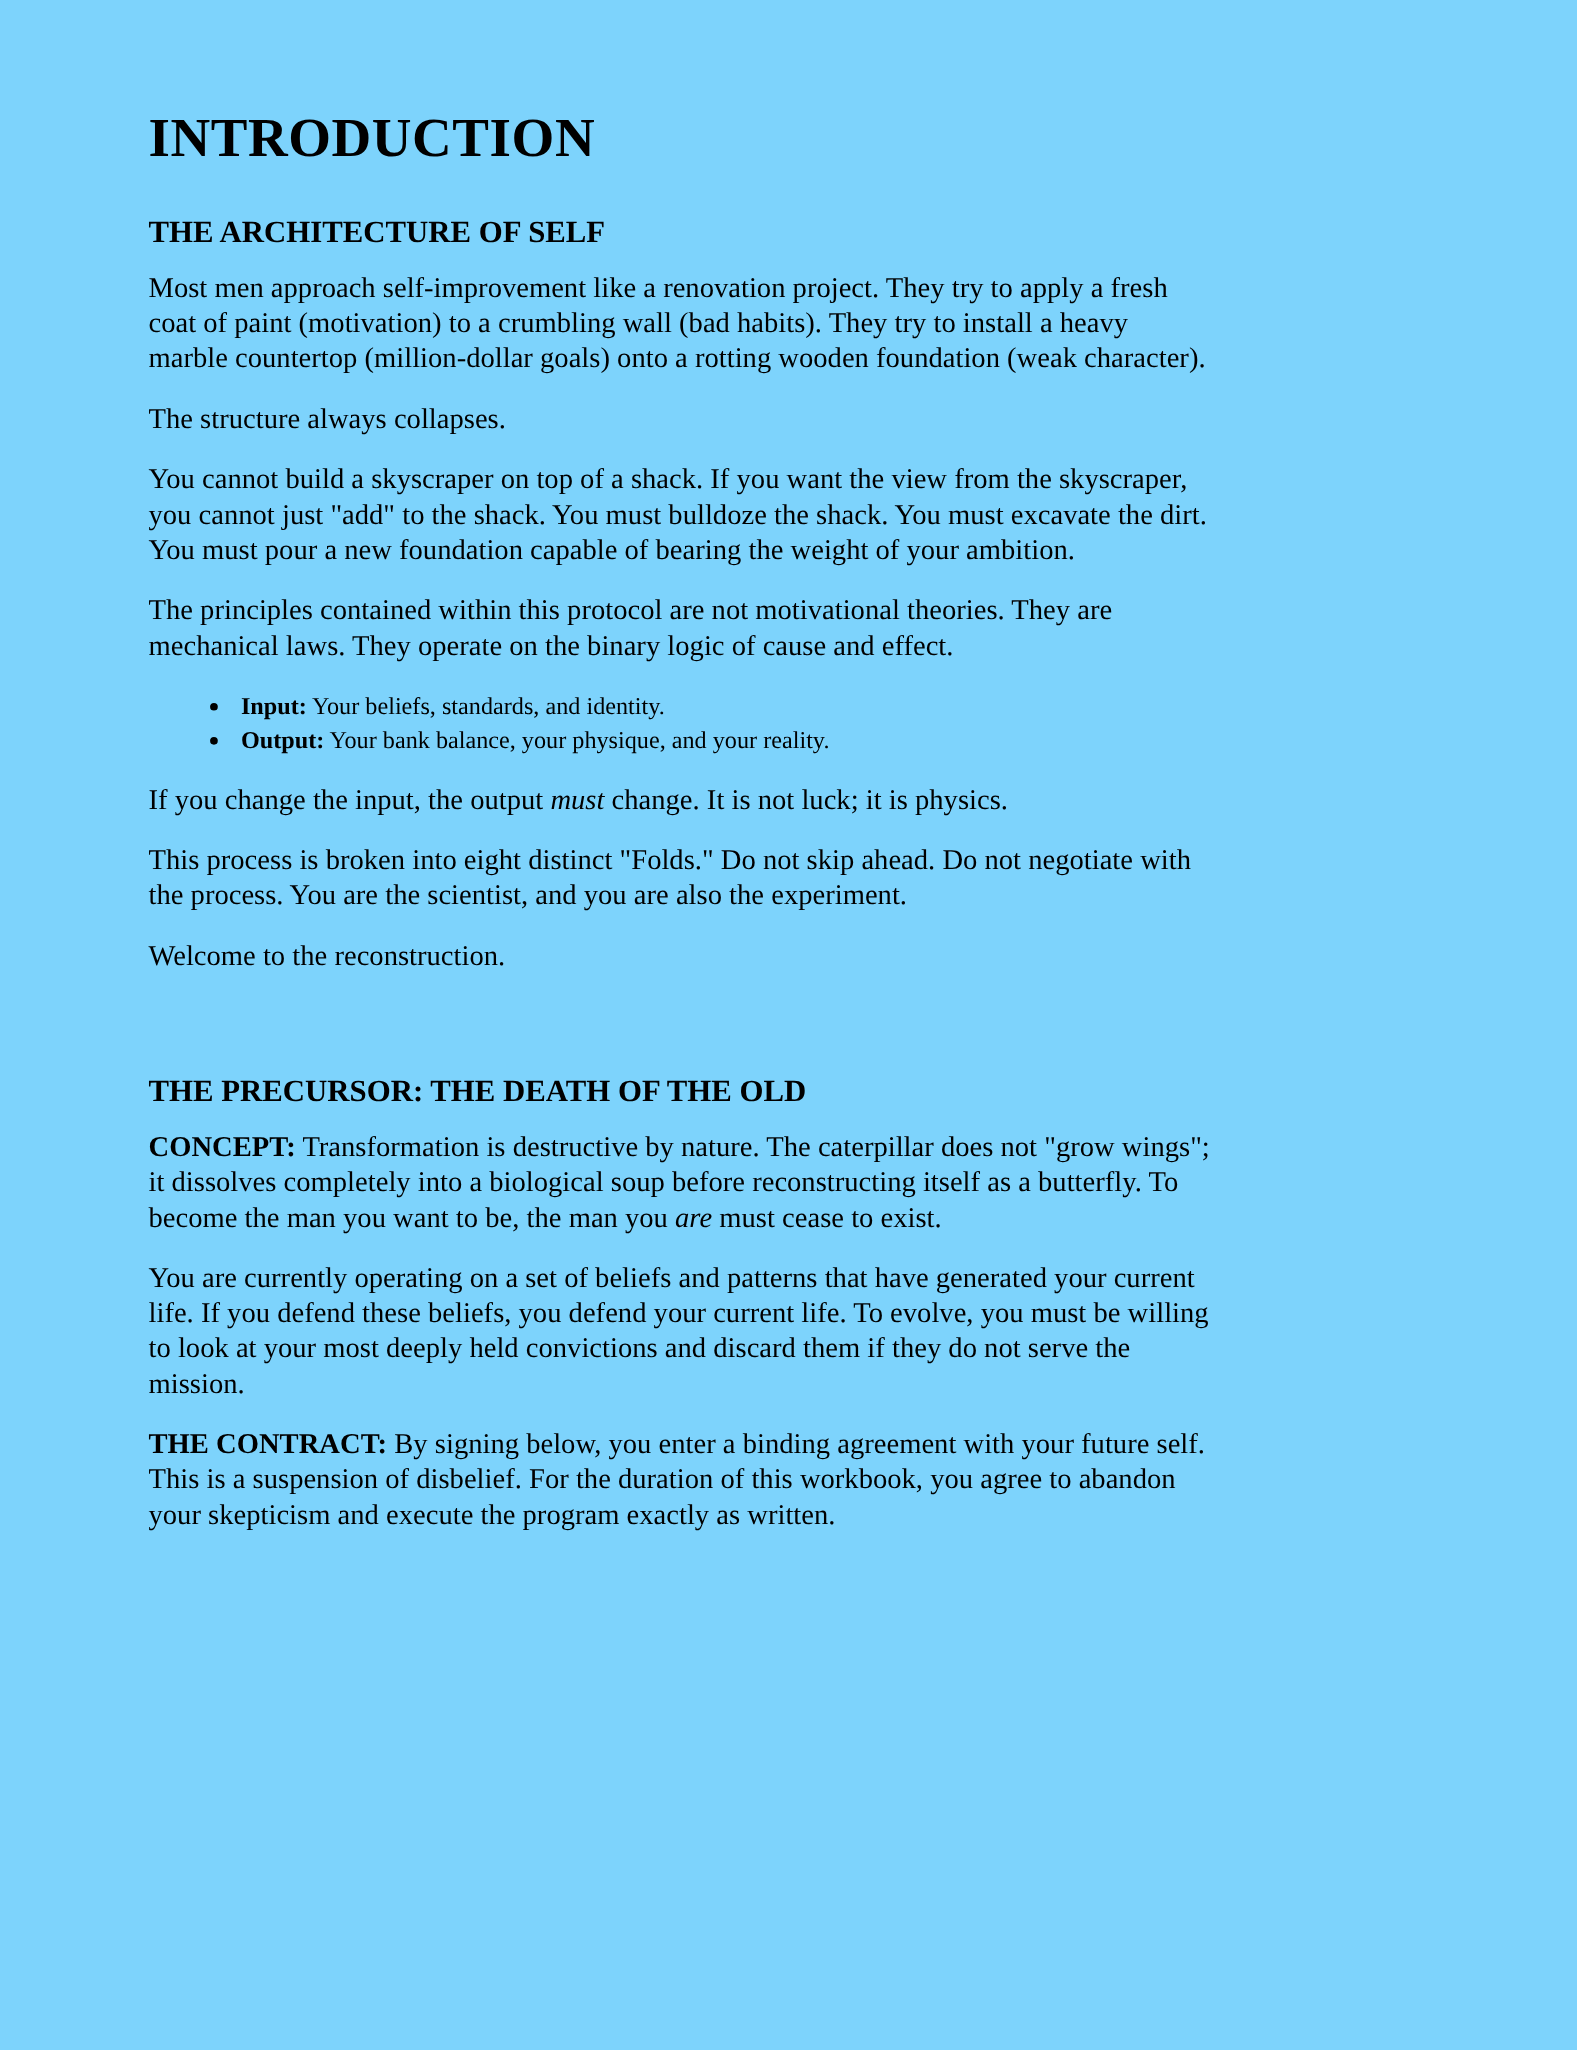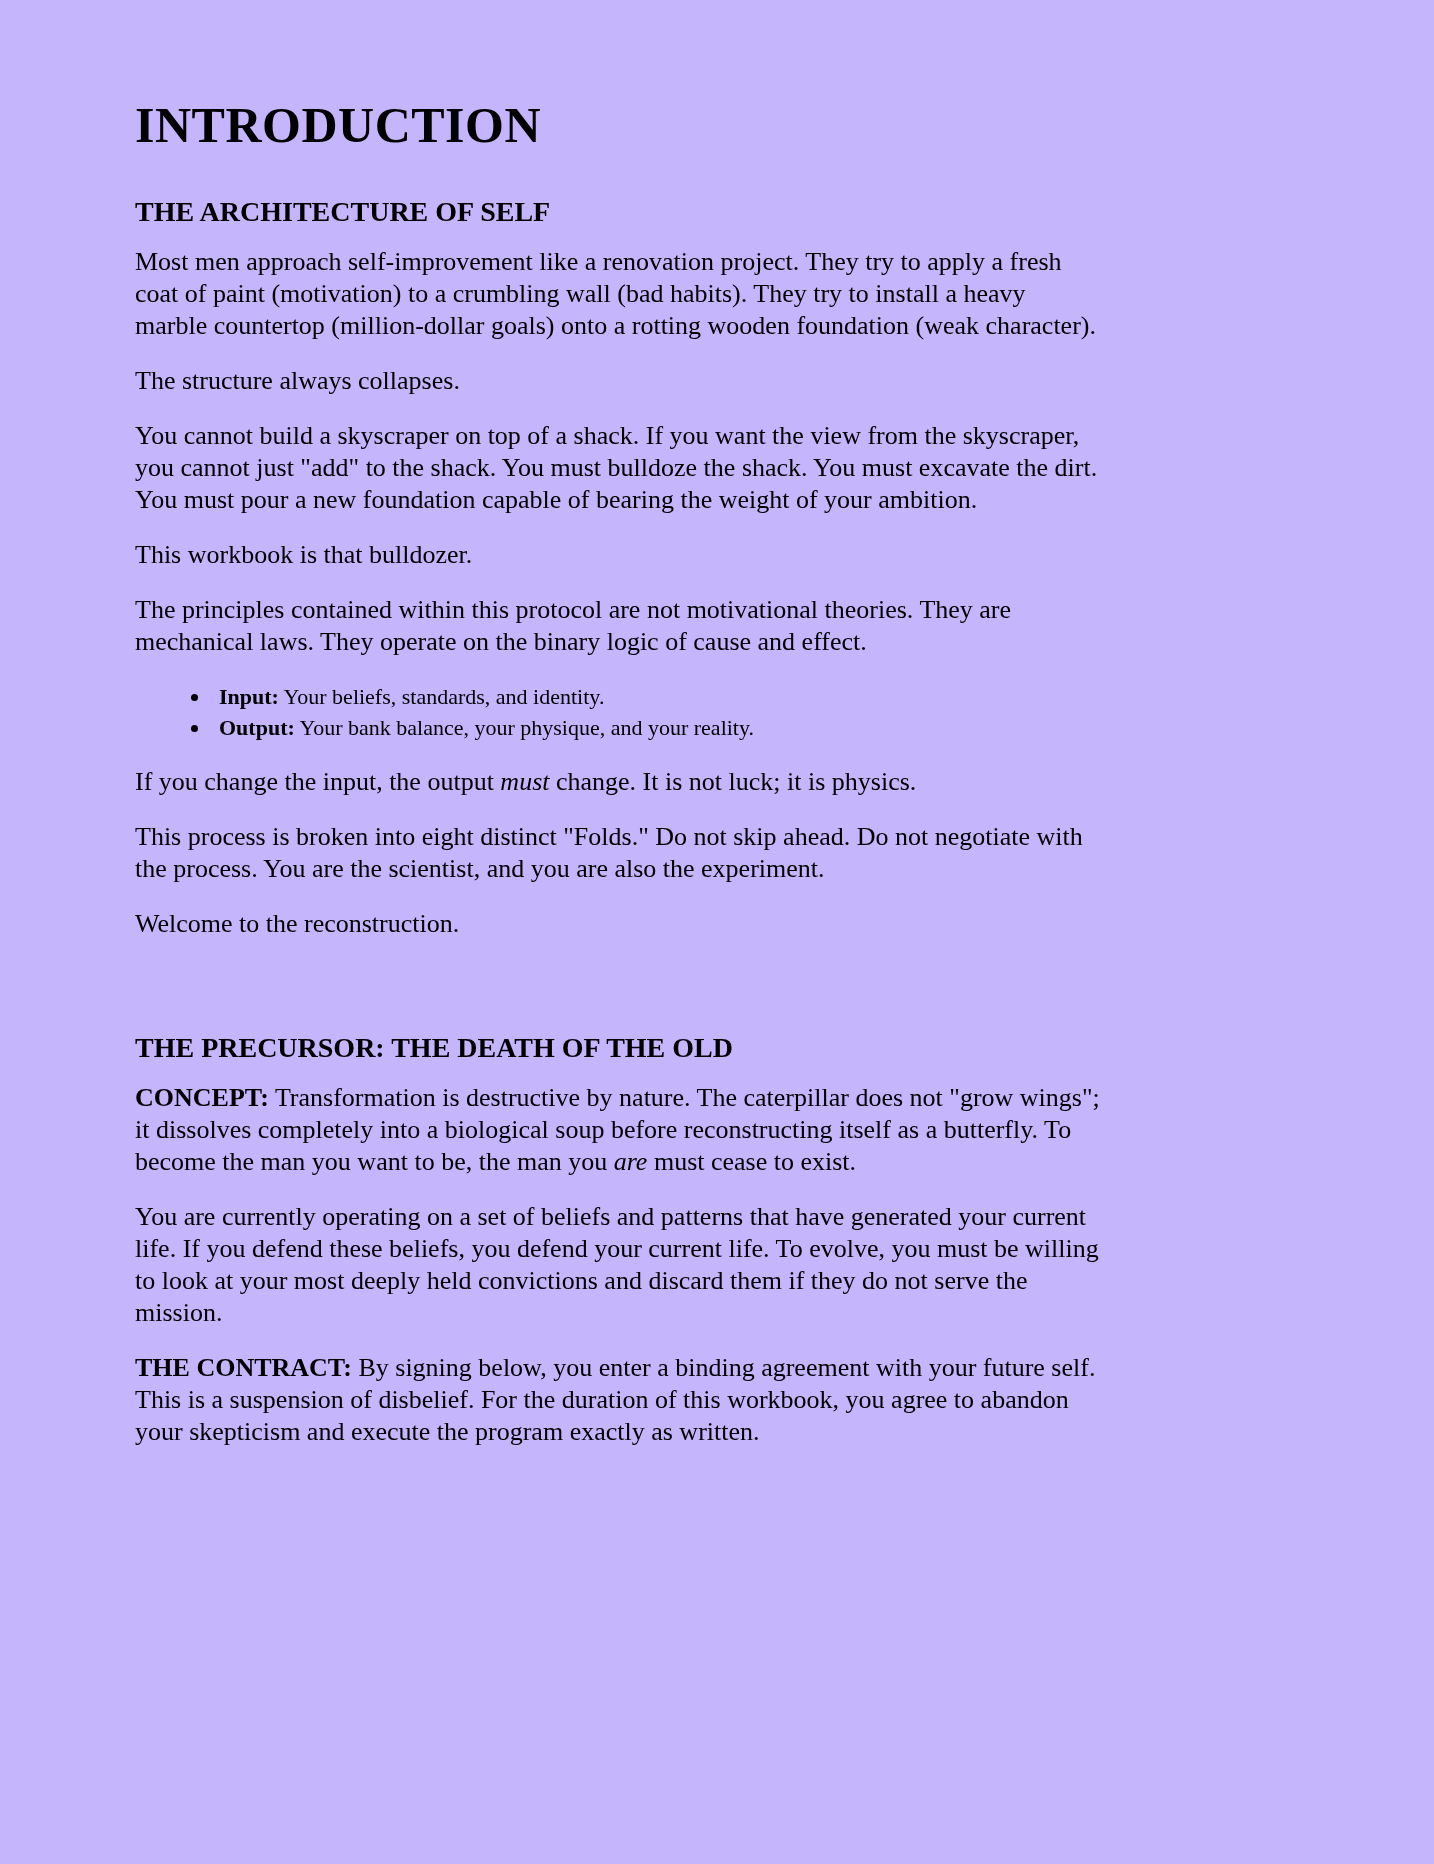--- a/index.html
+++ b/index.html
@@ -9,21 +9,21 @@
     height: 1864px;
     position: relative;
     overflow: hidden;
     font-family: "Liberation Serif", "DejaVu Serif", serif;
     color: #000000;
   }
   .page {
     position: absolute;
     inset: 0;
     padding: 96px 330px 0 135px;
-    background: #c4b5fd;
+    background: #7dd3fc;
   }
   .doc-title {
     font-size: 50px;
     font-weight: bold;
     letter-spacing: 0.5px;
     margin: 0 0 28px 0;
   }
   .heading {
     font-size: 28px;
     font-weight: bold;
@@ -72,21 +72,20 @@
 <body>
 
 <div class="page">
   <h1 class="doc-title">INTRODUCTION</h1>
 
   <div id="doc-body">
       <h2 class="heading">THE ARCHITECTURE OF SELF</h2>
       <p><span>Most men approach self-improvement like a renovation project. They try to apply a fresh coat of paint (motivation) to a crumbling wall (bad habits). They try to install a heavy marble countertop (million-dollar goals) onto a rotting wooden foundation (weak character).</span></p>
       <p><span>The structure always collapses.</span></p>
       <p><span>You cannot build a skyscraper on top of a shack. If you want the view from the skyscraper, you cannot just "add" to the shack. You must bulldoze the shack. You must excavate the dirt. You must pour a new foundation capable of bearing the weight of your ambition.</span></p>
-      <p><span>This workbook is that bulldozer.</span></p>
       <p><span>The principles contained within this protocol are not motivational theories. They are mechanical laws. They operate on the binary logic of cause and effect.</span></p>
       <ul>
         <li><span class="seg-bold">Input:</span><span> Your beliefs, standards, and identity.</span></li>
         <li><span class="seg-bold">Output:</span><span> Your bank balance, your physique, and your reality.</span></li>
       </ul>
       <p><span>If you change the input, the output </span><span class="seg-italic">must</span><span> change. It is not luck; it is physics.</span></p>
       <p><span>This process is broken into eight distinct "Folds." Do not skip ahead. Do not negotiate with the process. You are the scientist, and you are also the experiment.</span></p>
       <p><span>Welcome to the reconstruction.</span></p>
       <h2 class="heading spaced">THE PRECURSOR: THE DEATH OF THE OLD</h2>
       <p><span class="seg-bold">CONCEPT:</span><span> Transformation is destructive by nature. The caterpillar does not "grow wings"; it dissolves completely into a biological soup before reconstructing itself as a butterfly. To become the man you want to be, the man you </span><span class="seg-italic">are</span><span> must cease to exist.</span></p>

